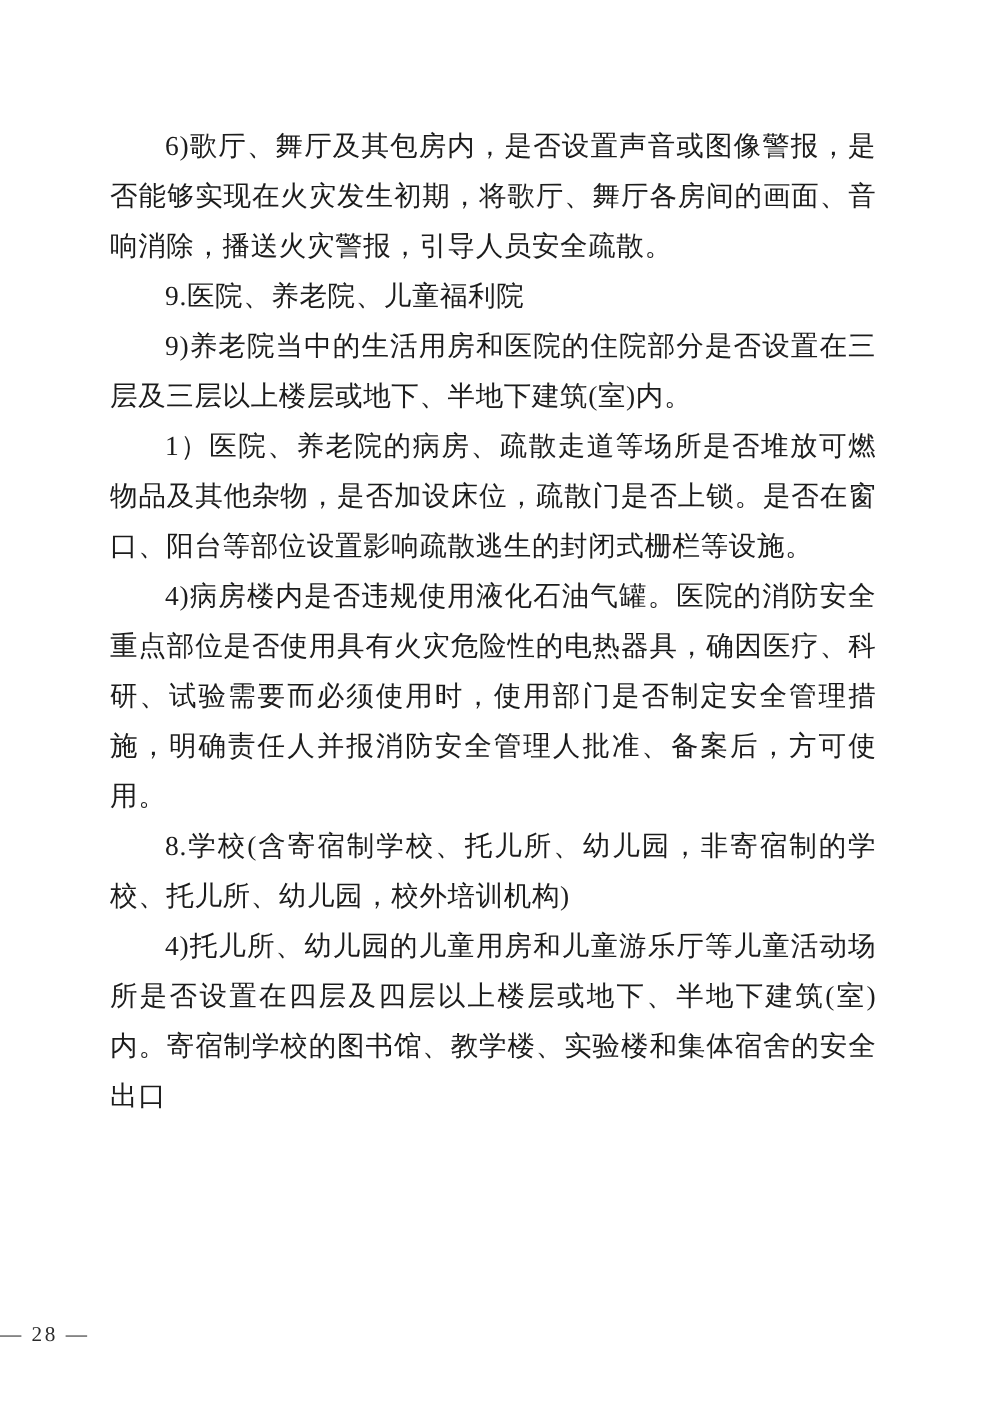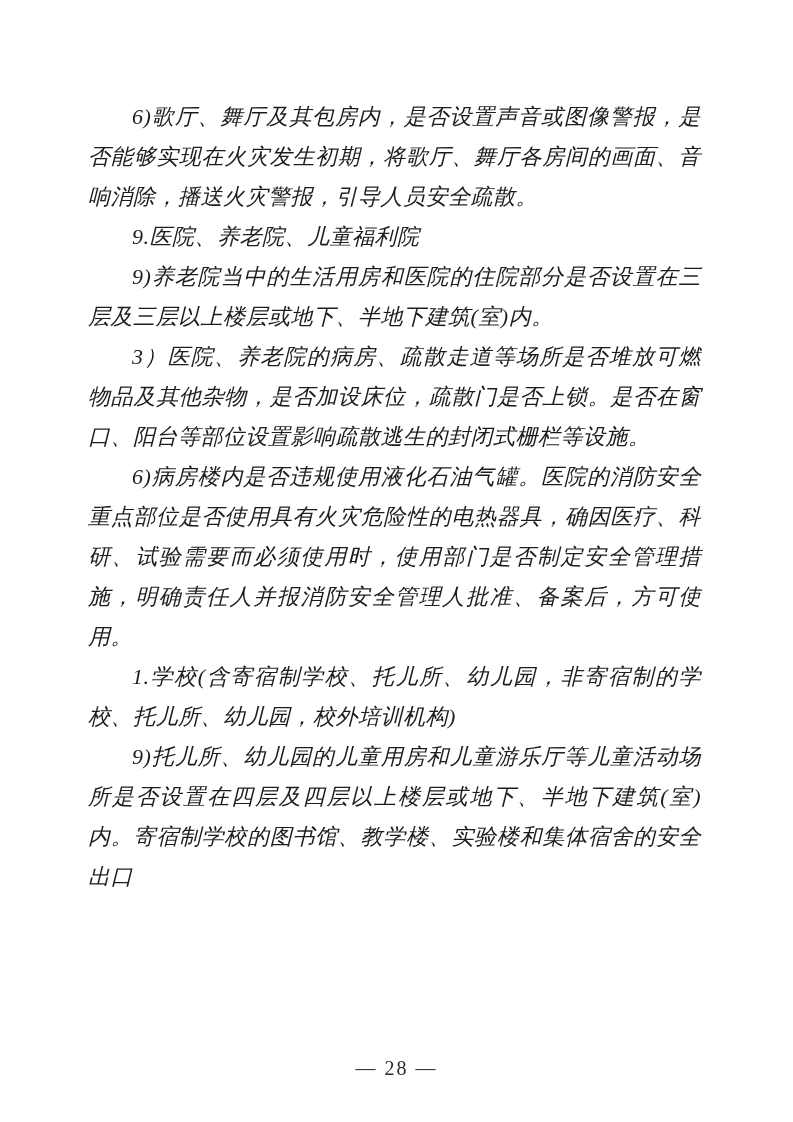--- a/index.html
+++ b/index.html
@@ -19,48 +19,46 @@
   .content {
     position: absolute;
     left: 88px;
     top: 97px;
     width: 613px;
     font-size: 22px;
     line-height: 40px;
     text-align: justify;
     text-justify: inter-ideograph;
     letter-spacing: 0.5px;
-    font-style: italic;
   }
   .content p {
     margin: 0;
     padding: 0;
     text-indent: 2em;
     font-weight: normal;
   }
   .footer {
     position: absolute;
     left: 0;
     top: 1056px;
     width: 100%;
-    text-align: center;
-    font-size: 20px;
+    font-size: 17px;
     line-height: 24px;
     letter-spacing: 2px;
     color: #2b2b2b;
     font-family: "Liberation Serif", "DejaVu Serif", serif;
   }
 </style>
 </head>
 <body>
 
 <div class="page">
   <div class="content">
     <p>6)歌厅、舞厅及其包房内，是否设置声音或图像警报，是否能够实现在火灾发生初期，将歌厅、舞厅各房间的画面、音响消除，播送火灾警报，引导人员安全疏散。</p>
     <p>9.医院、养老院、儿童福利院</p>
     <p>9)养老院当中的生活用房和医院的住院部分是否设置在三层及三层以上楼层或地下、半地下建筑(室)内。</p>
-    <p>3）医院、养老院的病房、疏散走道等场所是否堆放可燃物品及其他杂物，是否加设床位，疏散门是否上锁。是否在窗口、阳台等部位设置影响疏散逃生的封闭式栅栏等设施。</p>
-    <p>6)病房楼内是否违规使用液化石油气罐。医院的消防安全重点部位是否使用具有火灾危险性的电热器具，确因医疗、科研、试验需要而必须使用时，使用部门是否制定安全管理措施，明确责任人并报消防安全管理人批准、备案后，方可使用。</p>
-    <p>1.学校(含寄宿制学校、托儿所、幼儿园，非寄宿制的学校、托儿所、幼儿园，校外培训机构)</p>
-    <p>9)托儿所、幼儿园的儿童用房和儿童游乐厅等儿童活动场所是否设置在四层及四层以上楼层或地下、半地下建筑(室)内。寄宿制学校的图书馆、教学楼、实验楼和集体宿舍的安全出口</p>
+    <p>1）医院、养老院的病房、疏散走道等场所是否堆放可燃物品及其他杂物，是否加设床位，疏散门是否上锁。是否在窗口、阳台等部位设置影响疏散逃生的封闭式栅栏等设施。</p>
+    <p>4)病房楼内是否违规使用液化石油气罐。医院的消防安全重点部位是否使用具有火灾危险性的电热器具，确因医疗、科研、试验需要而必须使用时，使用部门是否制定安全管理措施，明确责任人并报消防安全管理人批准、备案后，方可使用。</p>
+    <p>8.学校(含寄宿制学校、托儿所、幼儿园，非寄宿制的学校、托儿所、幼儿园，校外培训机构)</p>
+    <p>4)托儿所、幼儿园的儿童用房和儿童游乐厅等儿童活动场所是否设置在四层及四层以上楼层或地下、半地下建筑(室)内。寄宿制学校的图书馆、教学楼、实验楼和集体宿舍的安全出口</p>
   </div>
   <div class="footer">— 28 —</div>
 </div>
 
 </body></html>

